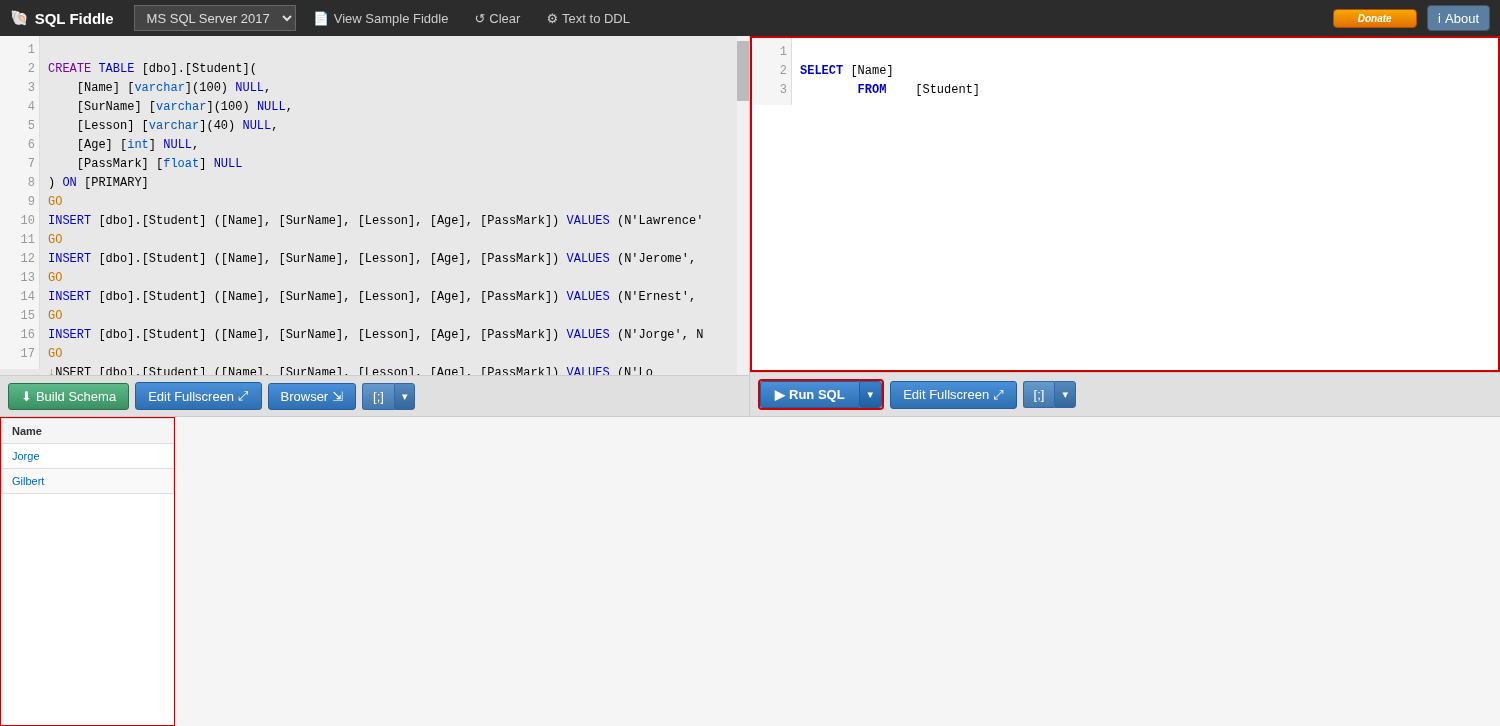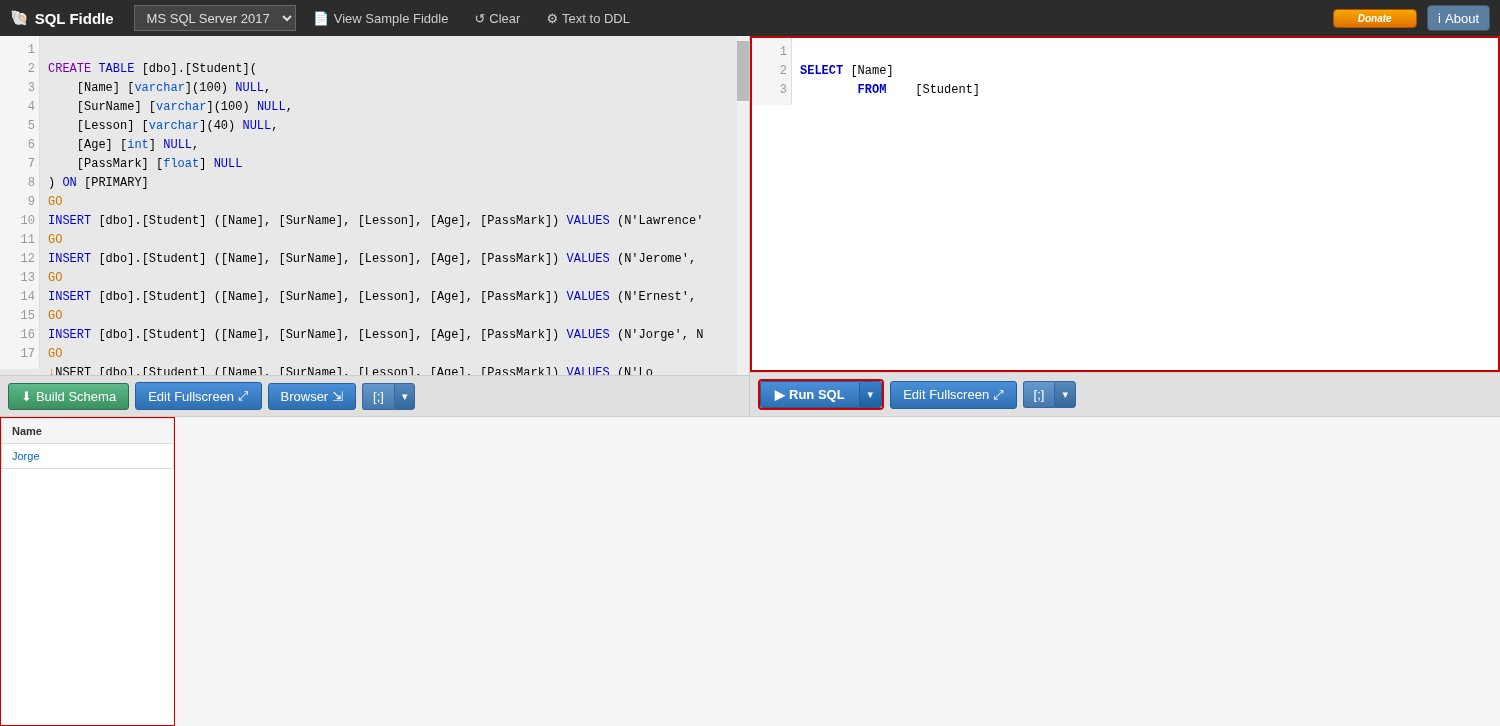--- a/index.html
+++ b/index.html
@@ -446,18 +446,21 @@
       <table id="results-table">
         <thead>
           <tr>
             <th>Name</th>
           </tr>
         </thead>
         <tbody id="results-tbody">
             <tr>
               <td>Jorge</td>
             </tr>
+            <tr>
+              <td>Gilbert</td>
+            </tr>
           </tbody>
       </table>
     </div>
     <div style="flex:1; background: #f5f5f5;"></div>
   </div>
 </div>
 
 </body></html>

